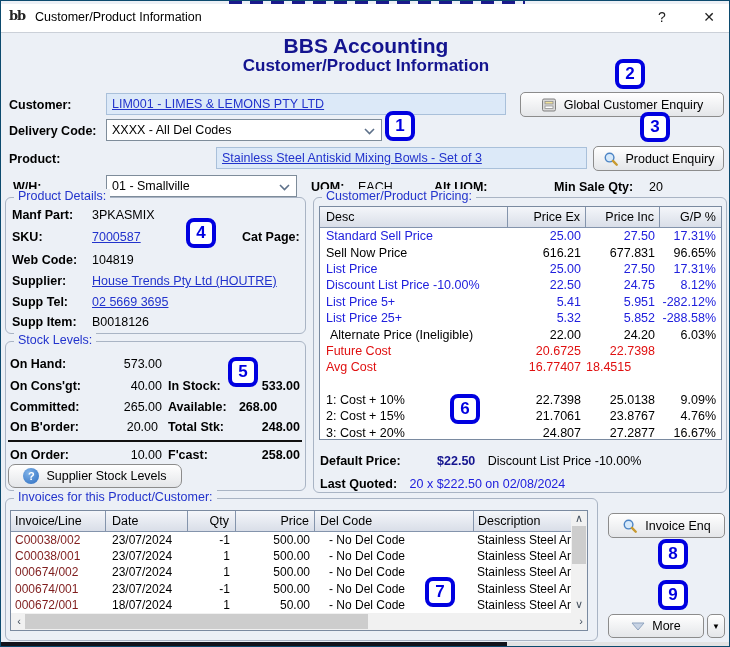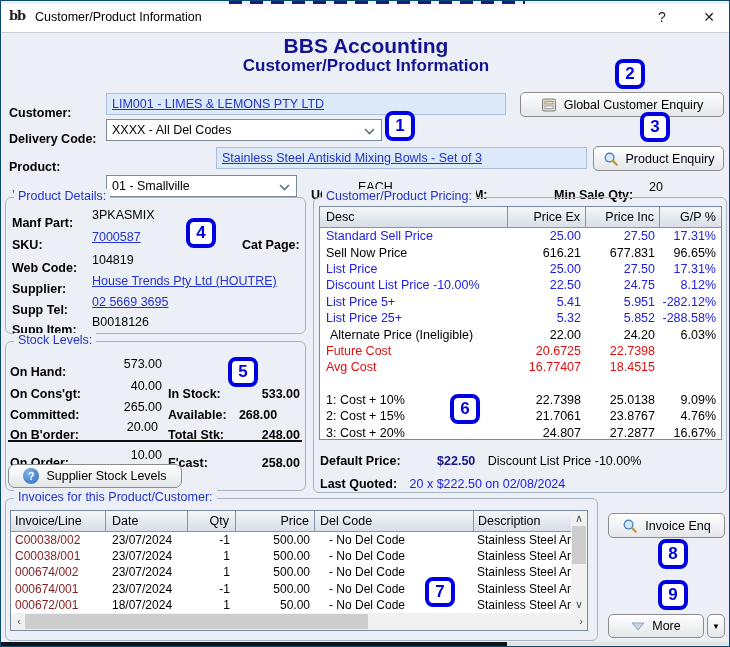--- a/index.html
+++ b/index.html
@@ -7,21 +7,21 @@
        font-family:"Liberation Sans",sans-serif;border:1px solid #0c4a6e;box-sizing:border-box;overflow:hidden;}
   .titlebar{position:absolute;left:0;top:3px;width:100%;height:28px;background:#FFFFFF;border-bottom:1px solid #CBD0D8;}
   .logo{position:absolute;left:8px;top:4px;font-weight:bold;font-size:13px;color:#222;font-family:"DejaVu Serif",serif;letter-spacing:-1px;}
   .wtitle{position:absolute;left:34px;top:6px;font-size:12.5px;color:#000;}
   .whelp{position:absolute;left:650px;top:5px;width:22px;text-align:center;font-size:14px;color:#222;cursor:default;}
   .wclose{position:absolute;left:696px;top:5px;width:24px;text-align:center;font-size:14px;color:#222;cursor:default;}
   .top-marks{position:absolute;left:228px;top:0;width:296px;height:3px;
        background:repeating-linear-gradient(90deg,#1A1A8C 0 13px,transparent 13px 21px);}
   .h1{position:absolute;left:0;top:33px;width:730px;text-align:center;font-size:21px;font-weight:bold;color:#14148F;}
   .h2{position:absolute;left:0;top:55px;width:730px;text-align:center;font-size:17px;font-weight:bold;color:#14148F;}
-  .lbl{position:absolute;font-size:12.5px;font-weight:bold;color:#000;white-space:nowrap;margin-top:8px;}
+  .lbl{position:absolute;font-size:12.5px;font-weight:bold;color:#000;white-space:nowrap;}
   .val{position:absolute;font-size:12.5px;color:#000;white-space:nowrap;}
   .fieldbox{position:absolute;height:22px;background:#DCE9F8;border:1px solid #A9C0DA;box-sizing:border-box;
        display:flex;align-items:center;padding-left:5px;overflow:hidden;}
   .link{color:#2233CC;text-decoration:underline;font-size:12.5px;white-space:nowrap;}
   .select{position:absolute;height:22px;background:#FFF;border:1px solid #7E8C9A;box-sizing:border-box;
        display:flex;align-items:center;padding-left:5px;font-size:12.5px;}
   .select .chev{position:absolute;right:6px;top:8px;}
   .input{position:absolute;height:22px;background:#FFF;border:1px solid #7E8C9A;box-sizing:border-box;
        display:flex;align-items:center;padding-left:5px;font-size:12.5px;}
   .input .mag{position:absolute;right:2px;top:2px;}
@@ -214,21 +214,21 @@
           </div>
           <div class="prow c-red">
             <span class="pc" style="width:188px;padding-left:6px">Future Cost</span>
             <span class="pc" style="width:78px;text-align:right;padding-right:5px">20.6725</span>
             <span class="pc" style="width:74px;text-align:right;padding-right:5px">22.7398</span>
             <span class="pc" style="width:61px;text-align:right;padding-right:5px"></span>
           </div>
           <div class="prow c-red">
             <span class="pc" style="width:188px;padding-left:6px">Avg Cost</span>
             <span class="pc" style="width:78px;text-align:right;padding-right:5px">16.77407</span>
-            <span class="pc" style="width:74px;text-align:right;padding-right:5px">18.4515</span>
+            <span class="pc" style="width:74px;text-align:left;padding-right:5px">18.4515</span>
             <span class="pc" style="width:61px;text-align:right;padding-right:5px"></span>
           </div>
           <div class="prow c-black">
             <span class="pc" style="width:188px;padding-left:6px"></span>
             <span class="pc" style="width:78px;text-align:right;padding-right:5px"></span>
             <span class="pc" style="width:74px;text-align:right;padding-right:5px"></span>
             <span class="pc" style="width:61px;text-align:right;padding-right:5px"></span>
           </div>
           <div class="prow c-black">
             <span class="pc" style="width:188px;padding-left:6px">1: Cost + 10%</span>

